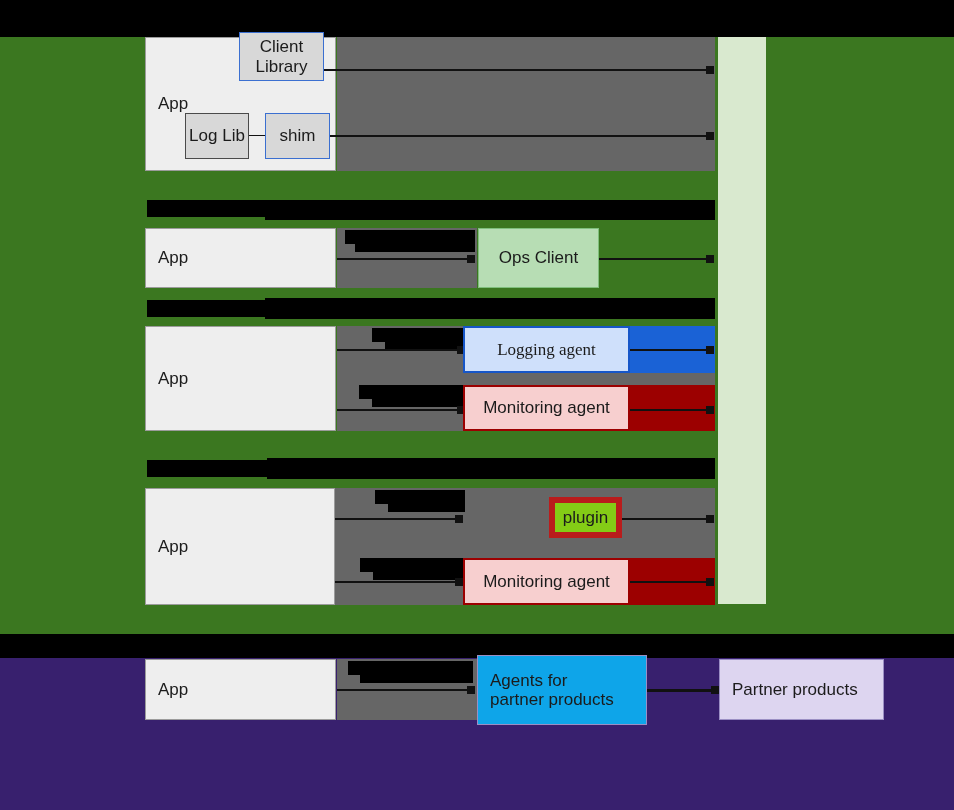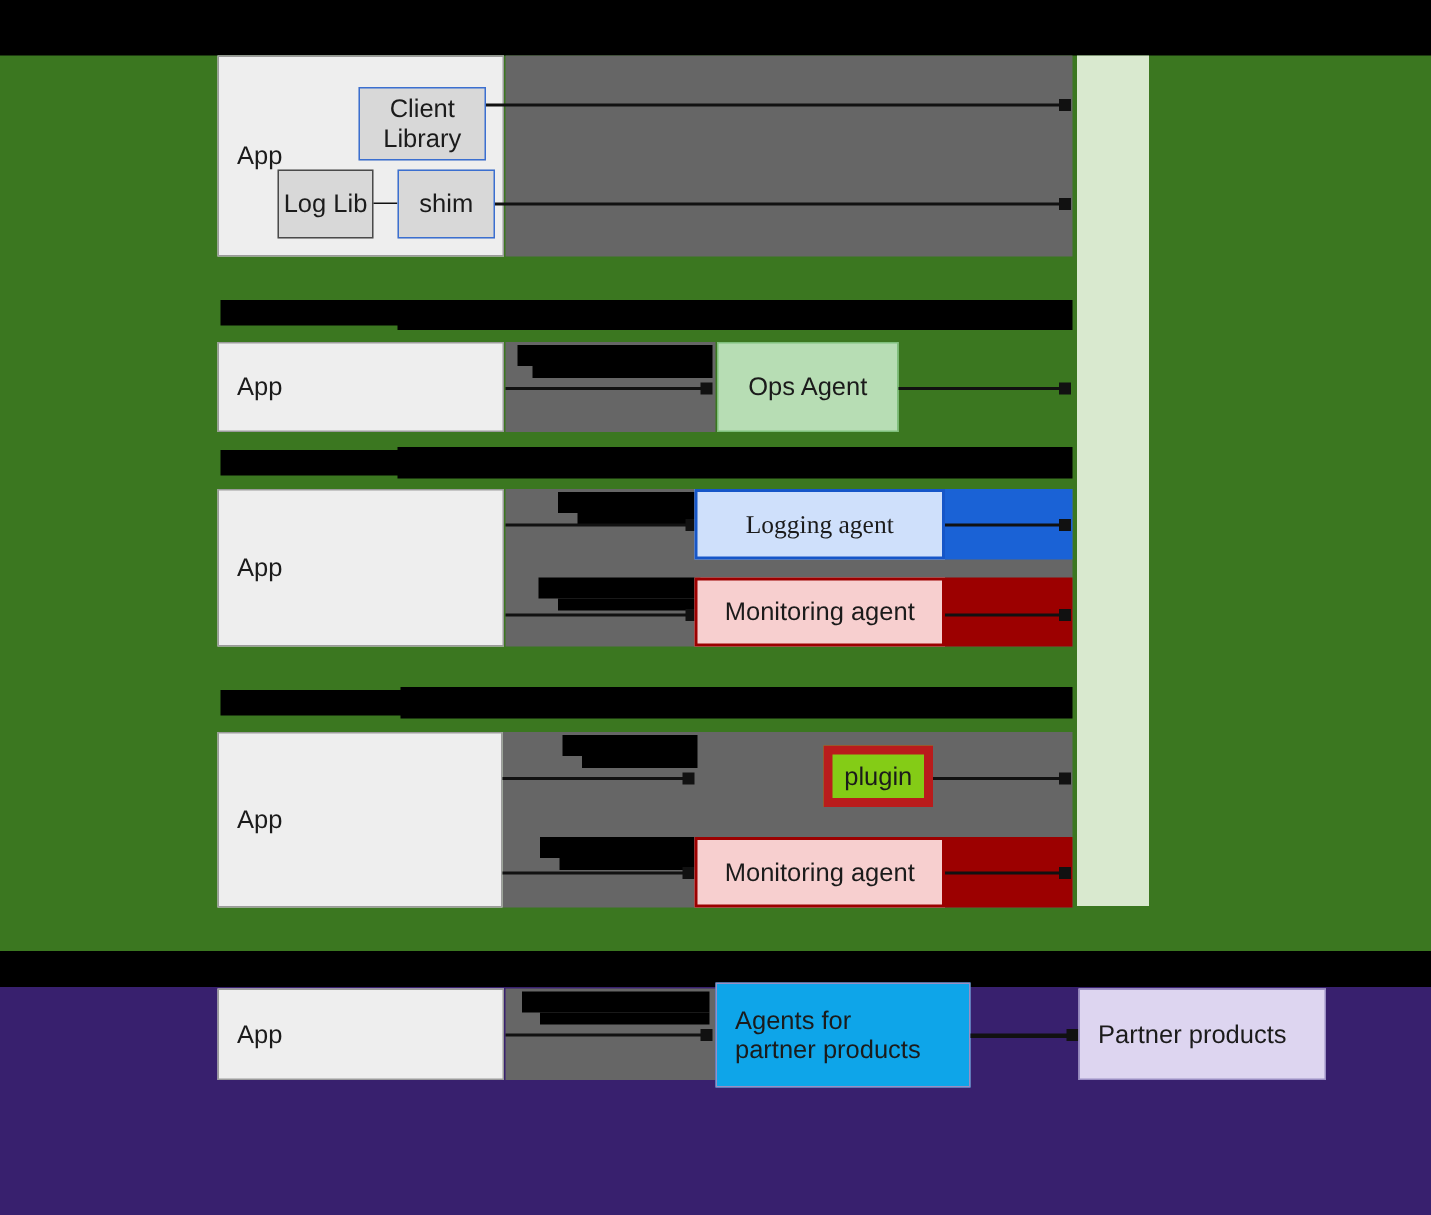--- a/index.html
+++ b/index.html
@@ -50,21 +50,21 @@
   <div class="band band-purple" style="top:658px;height:152px;"></div>
 
   <div class="vstrip" style="left:718px;top:37px;width:48px;height:567px;"></div>
 
   <div class="fill-gray" style="left:337px;top:37px;width:378px;height:134px;"></div>
 
   <div class="box app-box pad" style="left:145px;top:37px;width:191px;height:134px;">
     <span>App</span>
   </div>
 
-  <div class="box inner-blue center" style="left:239px;top:58px;width:85px;height:49px;">
+  <div class="box inner-blue center" style="left:239px;top:32px;width:85px;height:49px;">
     <span>Client Library</span>
   </div>
 
   <div class="box inner-gray center" style="left:185px;top:113px;width:64px;height:46px;">
     <span>Log Lib</span>
   </div>
 
   <div class="line" style="left:249px;top:135px;width:16px;height:1px;"></div>
 
   <div class="box inner-blue center" style="left:265px;top:113px;width:65px;height:46px;">
@@ -86,21 +86,21 @@
     <span>App</span>
   </div>
 
   <div class="redaction" style="left:345px;top:230px;width:130px;height:14px;"></div>
   <div class="redaction" style="left:355px;top:244px;width:120px;height:8px;"></div>
 
   <div class="line" style="left:337px;top:258px;width:134px;"></div>
   <div class="arrowhead" style="left:467px;top:255px;"></div>
 
   <div class="box ops-box center" style="left:478px;top:228px;width:121px;height:60px;">
-    <span>Ops Agent</span>
+    <span>Ops Client</span>
   </div>
 
   <div class="line" style="left:599px;top:258px;width:111px;"></div>
   <div class="arrowhead" style="left:706px;top:255px;"></div>
 
   <div class="redaction" style="left:147px;top:300px;width:120px;height:17px;"></div>
   <div class="redaction" style="left:265px;top:298px;width:450px;height:21px;"></div>
 
   <div class="fill-gray" style="left:337px;top:326px;width:378px;height:105px;"></div>
   <div class="fill-blue" style="left:630px;top:326px;width:85px;height:47px;"></div>

